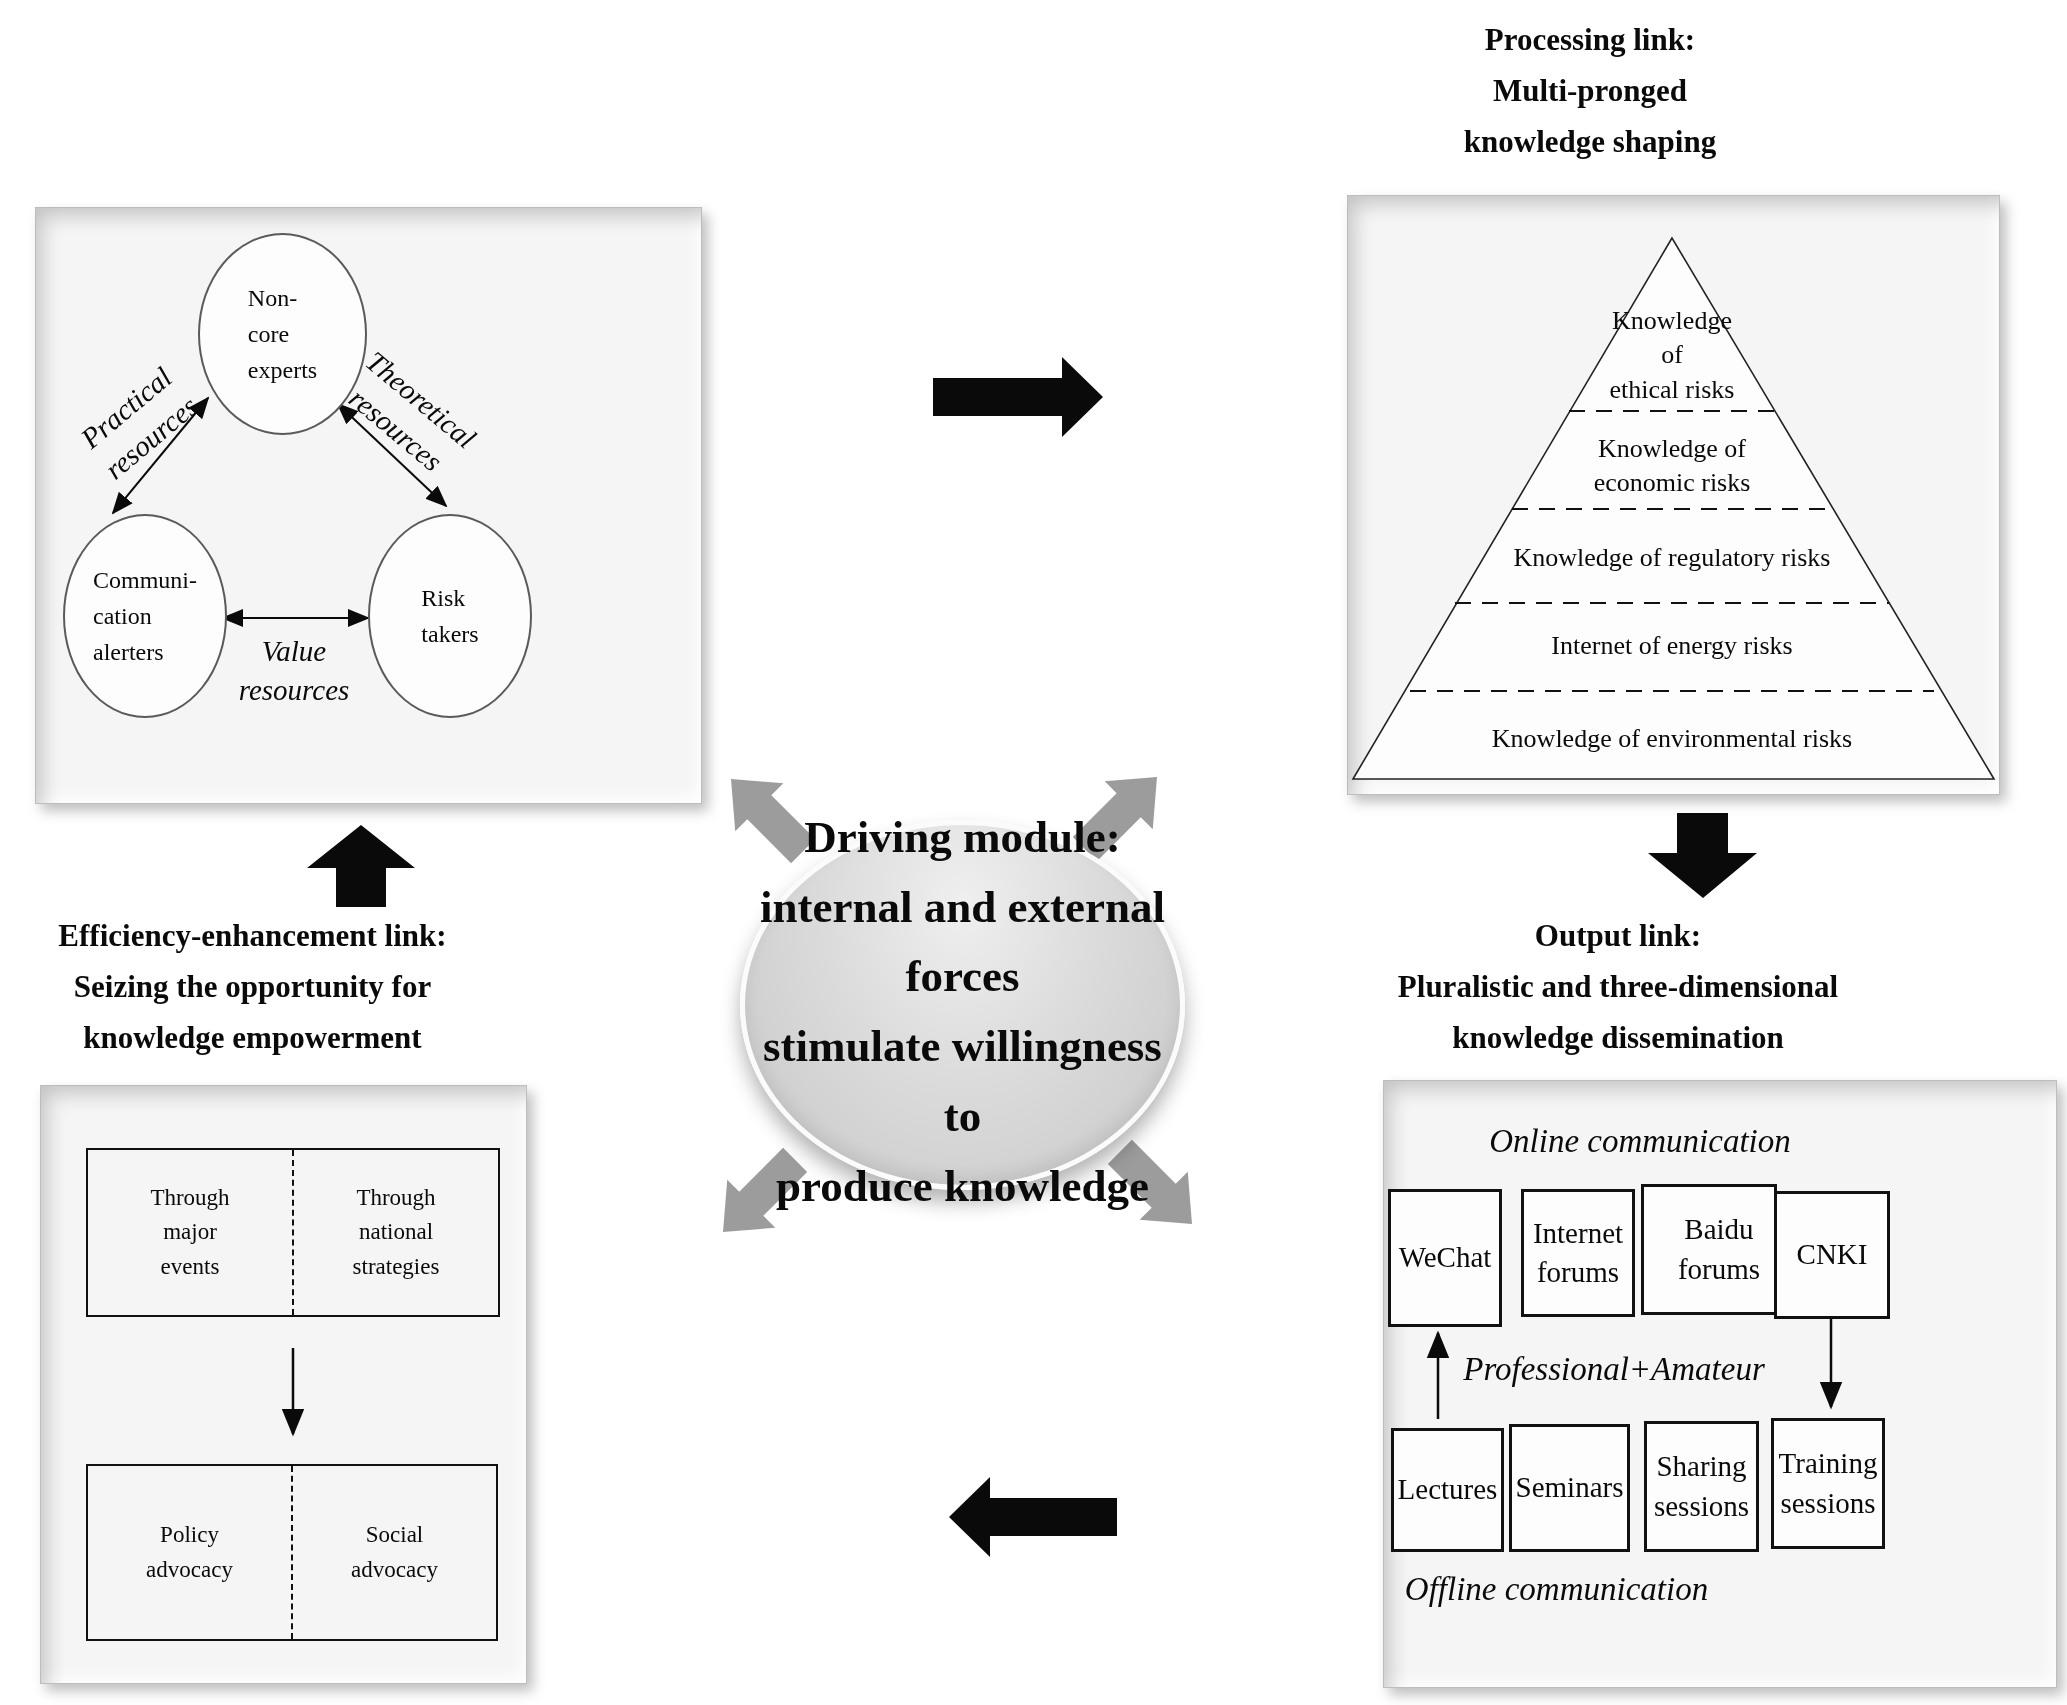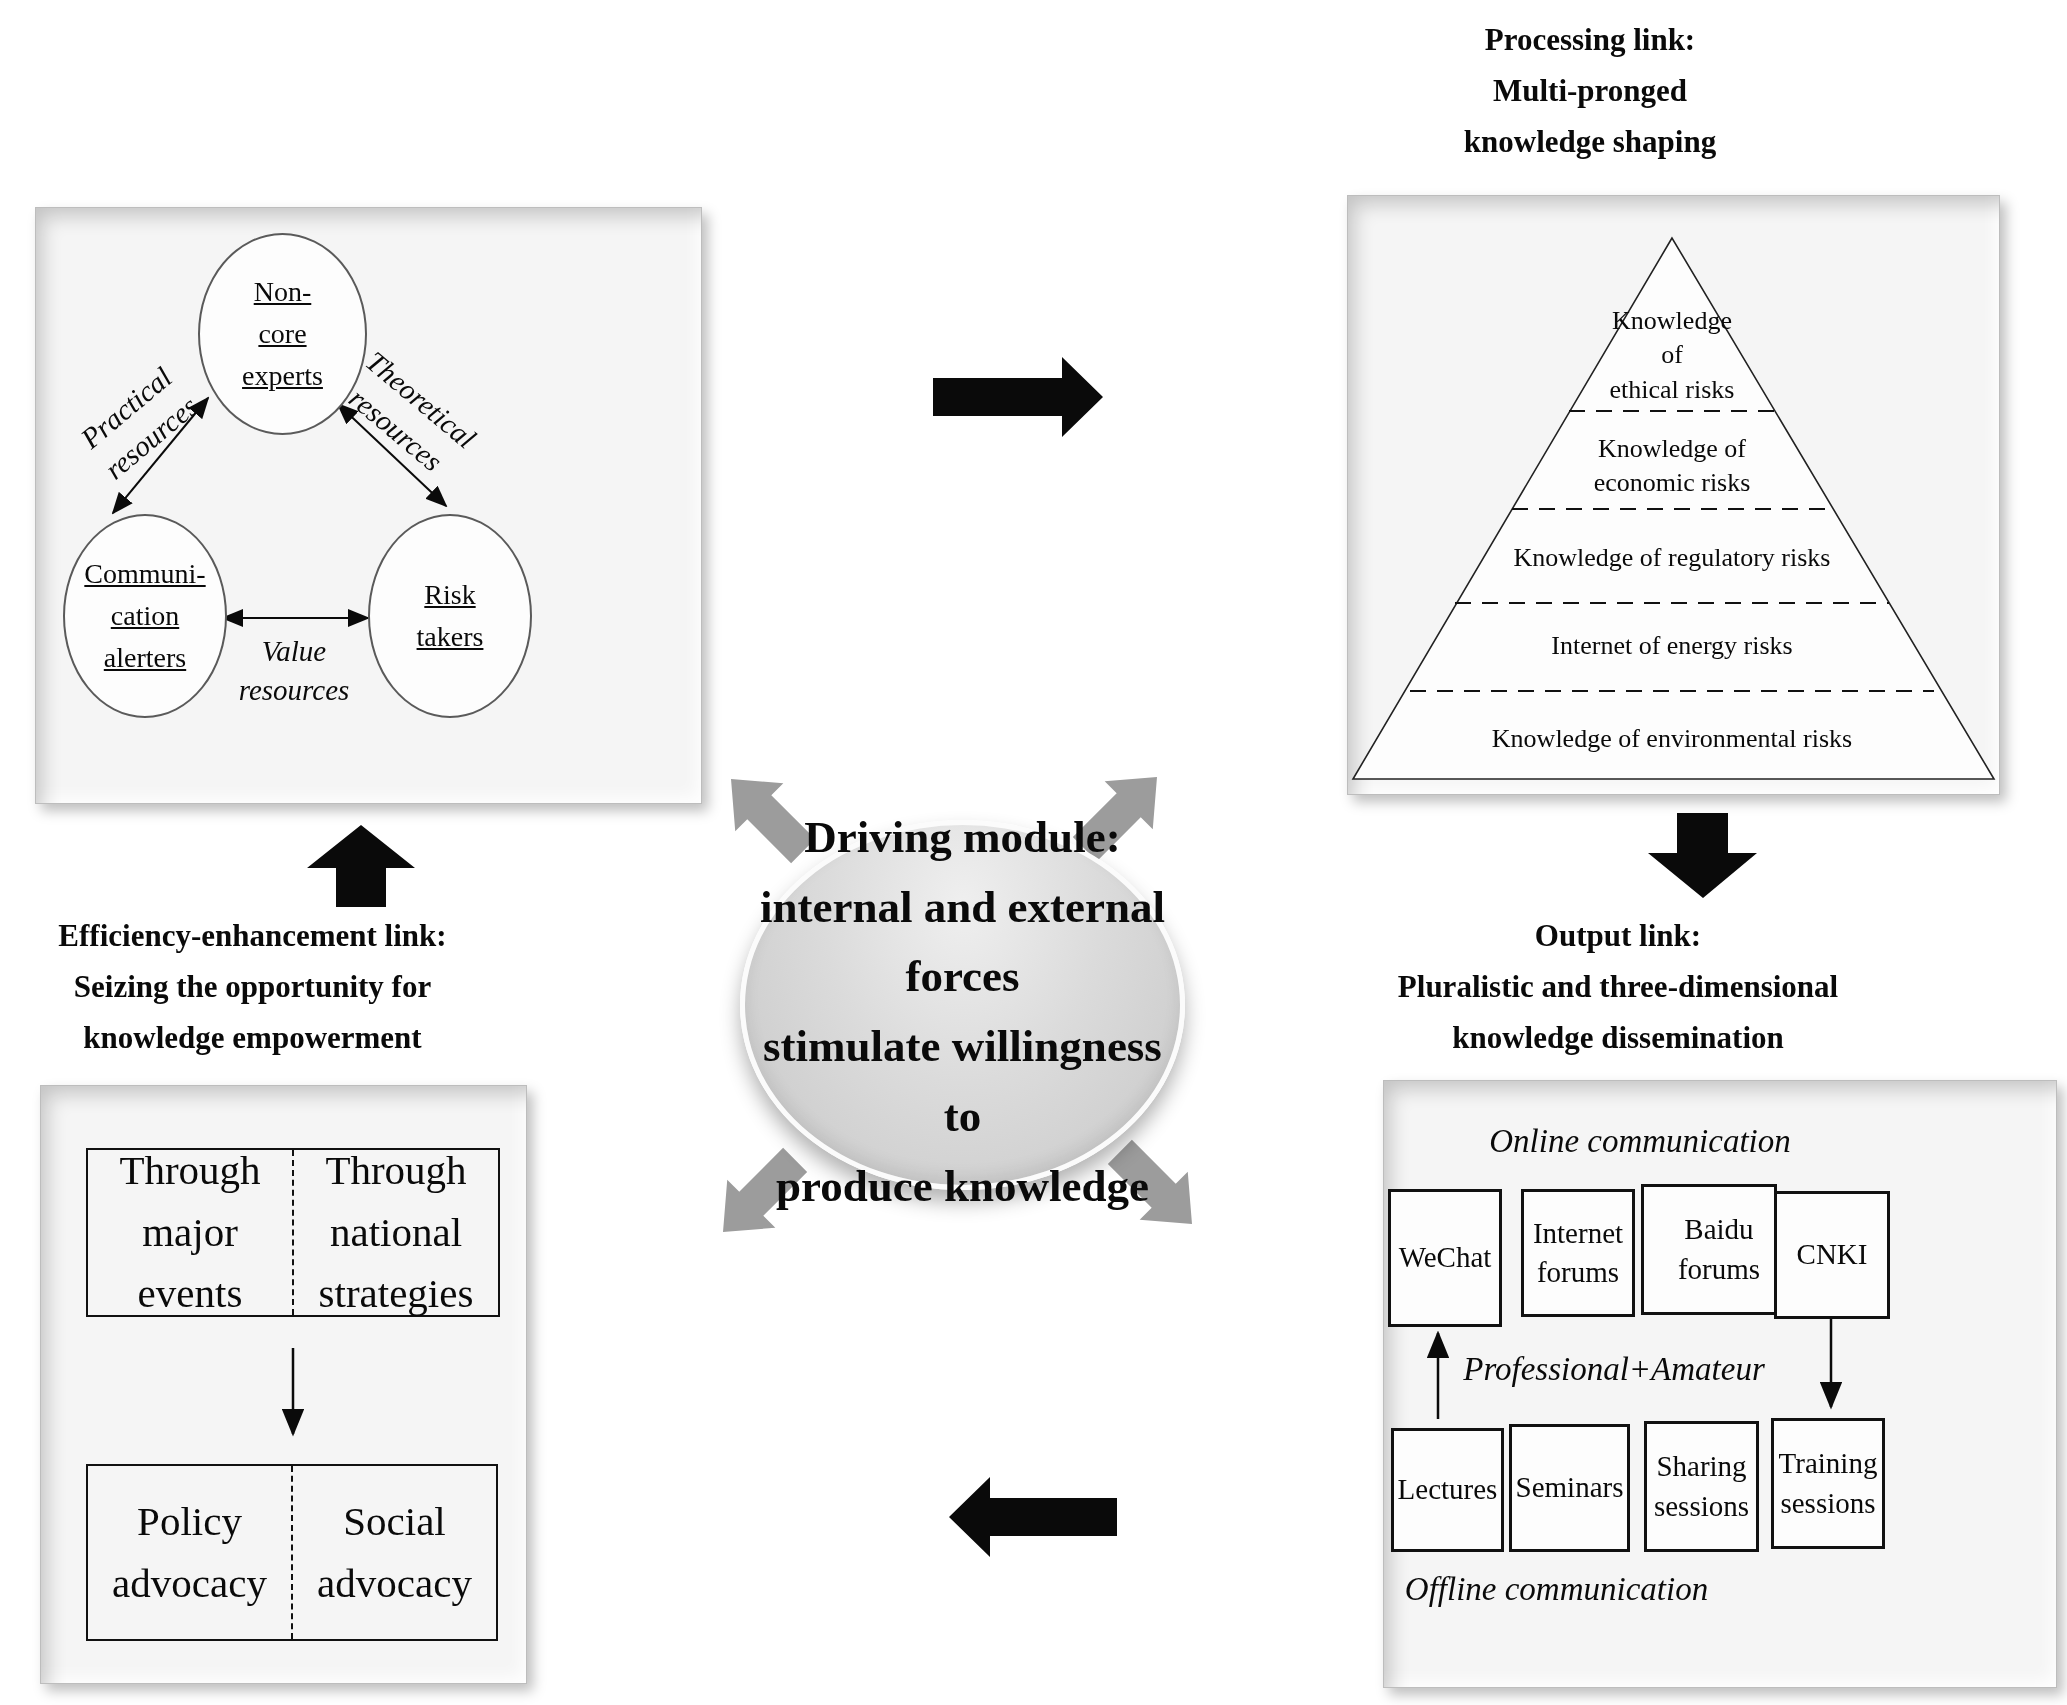--- a/index.html
+++ b/index.html
@@ -5,27 +5,27 @@
   html,body{margin:0;padding:0;background:#fff;}
   .canvas{position:relative;width:2067px;height:1705px;background:#ffffff;
           font-family:"Liberation Serif","DejaVu Serif",serif;color:#0a0a0a;overflow:hidden;}
   .title{position:absolute;font-weight:bold;font-size:31px;line-height:1.65;text-align:center;white-space:pre-line;}
   .panel{position:absolute;background:#f5f5f5;border:1px solid #bdbdbd;
          box-shadow:inset 14px 16px 20px -8px rgba(0,0,0,0.20),
                     inset -10px -12px 16px -6px rgba(255,255,255,0.95),
                     6px 7px 12px rgba(0,0,0,0.25);}
   .netsvg,.pyrsvg,.arrsvg{position:absolute;left:0;top:0;width:100%;height:100%;}
   .circle{position:absolute;background:#fdfdfd;border:2px solid #5a5a5a;border-radius:50%;
-          display:flex;align-items:center;justify-content:center;text-align:center;
-          font-size:28px;line-height:1.5;white-space:pre-line;text-decoration:underline;}
+          display:flex;align-items:center;justify-content:center;
+          font-size:24px;line-height:1.5;white-space:pre-line;}
   .edge-label{position:absolute;font-style:italic;font-size:29px;line-height:1.35;text-align:center;white-space:pre-line;}
   .pyr-level{position:absolute;left:84px;width:480px;text-align:center;font-size:26px;line-height:1.32;white-space:pre-line;}
   .split-box{position:absolute;border:2px solid #111;display:flex;}
   .split-box .cell{flex:1 1 50%;display:flex;align-items:center;justify-content:center;
-                   text-align:center;font-size:41px;line-height:1.5;white-space:pre-line;}
+                   text-align:center;font-size:23px;line-height:1.5;white-space:pre-line;}
   .split-box .cell.first{border-right:2px dashed #111;}
   .obox{position:absolute;background:#fdfdfd;border:3px solid #111;display:flex;align-items:center;
         justify-content:center;text-align:center;font-size:29px;line-height:1.35;white-space:pre-line;}
   .io-label{position:absolute;font-style:italic;font-size:33px;text-align:center;white-space:pre-line;}
   .ellipse{position:absolute;left:740px;top:820px;width:445px;height:370px;border-radius:50%;
            background:radial-gradient(ellipse at 50% 22%, #efefef 0%, #dbdbdb 45%, #c7c7c7 100%);
            border:5px solid #fbfbfb;box-shadow:0 12px 20px rgba(0,0,0,0.30), inset 0 -8px 16px rgba(0,0,0,0.08);
            display:flex;align-items:center;justify-content:center;box-sizing:border-box;}
   .ellipse-text{font-weight:bold;font-size:45px;line-height:1.55;text-align:center;white-space:pre-line;padding-top:14px;}
 </style>

